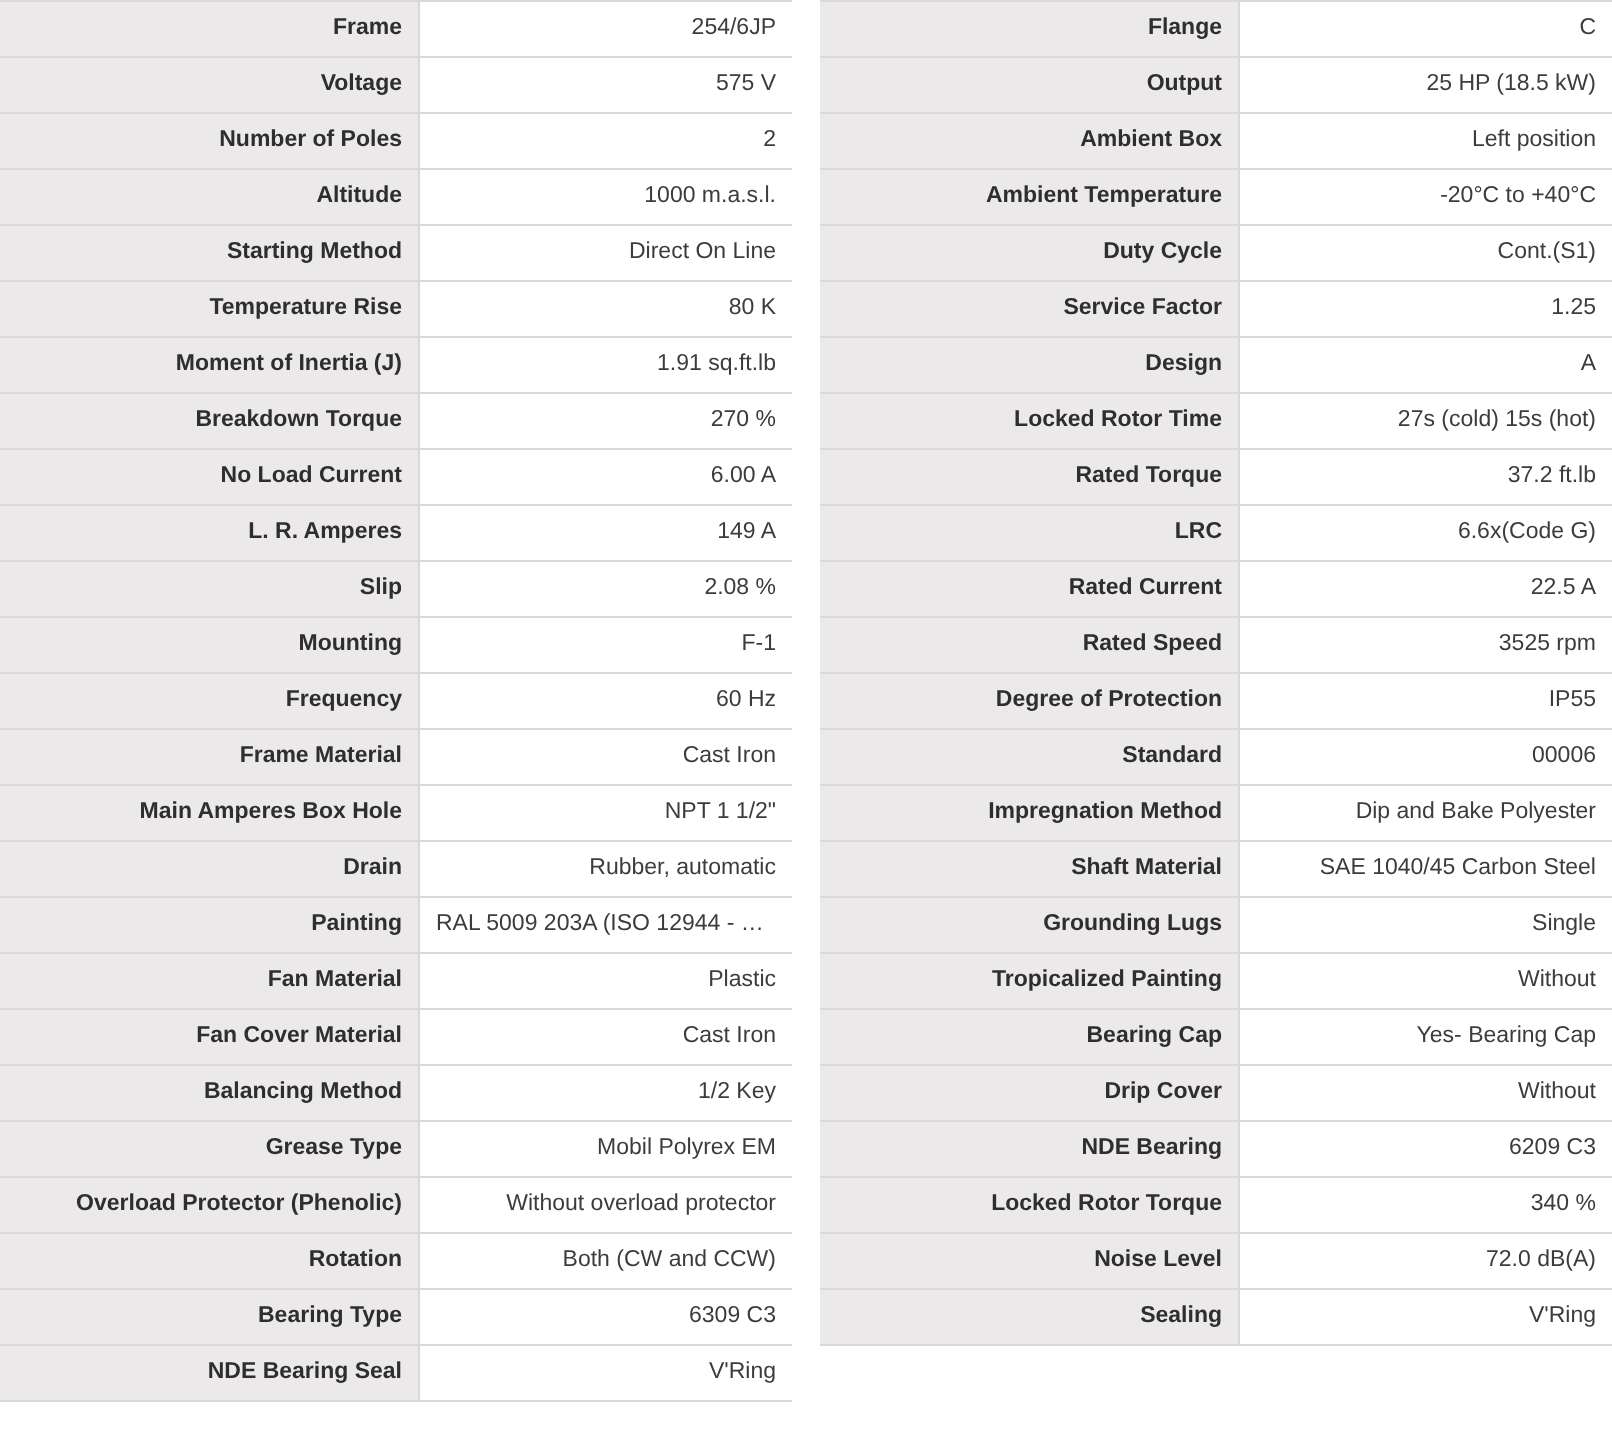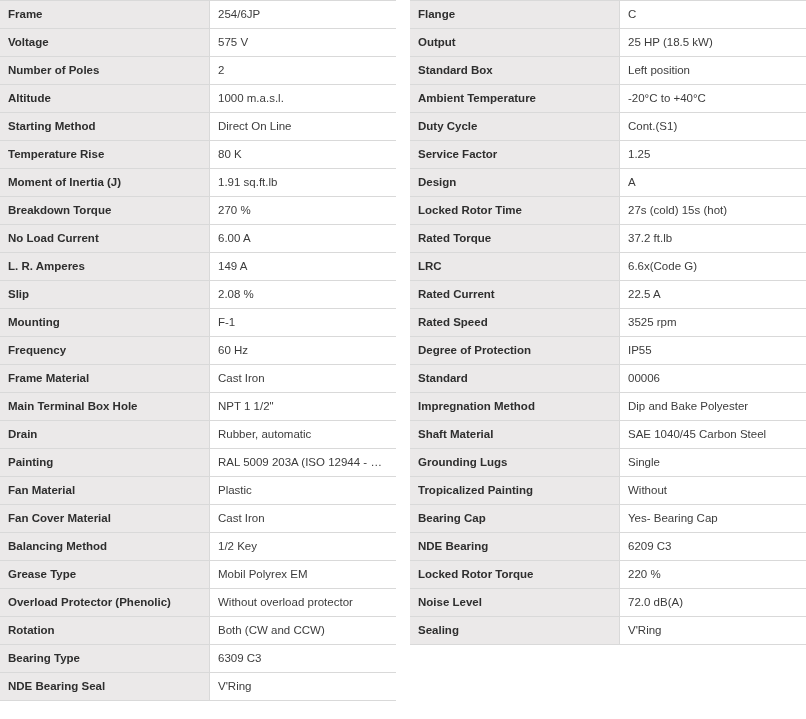--- a/index.html
+++ b/index.html
@@ -26,20 +26,21 @@
     flex: 0 0 396px;
   }
   table.spec-table {
     width: 100%;
     border-collapse: collapse;
     table-layout: fixed;
     font-size: 11.5px;
   }
   table.spec-table tr {
     height: 28px;
+    text-align: right;
   }
   table.spec-table td {
     padding: 0 8px;
     vertical-align: middle;
     border-bottom: 1px solid #d9d9d9;
     line-height: 1.25;
     overflow: hidden;
     white-space: nowrap;
     text-overflow: ellipsis;
   }
@@ -119,21 +120,21 @@
           </tr>
           <tr>
             <td class="lbl">Frequency</td>
             <td class="val">60 Hz</td>
           </tr>
           <tr>
             <td class="lbl">Frame Material</td>
             <td class="val">Cast Iron</td>
           </tr>
           <tr>
-            <td class="lbl">Main Terminal Box Hole</td>
+            <td class="lbl">Main Amperes Box Hole</td>
             <td class="val">NPT 1 1/2"</td>
           </tr>
           <tr>
             <td class="lbl">Drain</td>
             <td class="val">Rubber, automatic</td>
           </tr>
           <tr>
             <td class="lbl">Painting</td>
             <td class="val">RAL 5009 203A (ISO 12944 - C3)</td>
           </tr>
@@ -177,21 +178,21 @@
       <tbody>
           <tr>
             <td class="lbl">Flange</td>
             <td class="val">C</td>
           </tr>
           <tr>
             <td class="lbl">Output</td>
             <td class="val">25 HP (18.5 kW)</td>
           </tr>
           <tr>
-            <td class="lbl">Standard Box</td>
+            <td class="lbl">Ambient Box</td>
             <td class="val">Left position</td>
           </tr>
           <tr>
             <td class="lbl">Ambient Temperature</td>
             <td class="val">-20°C to +40°C</td>
           </tr>
           <tr>
             <td class="lbl">Duty Cycle</td>
             <td class="val">Cont.(S1)</td>
           </tr>
@@ -245,26 +246,30 @@
           </tr>
           <tr>
             <td class="lbl">Tropicalized Painting</td>
             <td class="val">Without</td>
           </tr>
           <tr>
             <td class="lbl">Bearing Cap</td>
             <td class="val">Yes- Bearing Cap</td>
           </tr>
           <tr>
+            <td class="lbl">Drip Cover</td>
+            <td class="val">Without</td>
+          </tr>
+          <tr>
             <td class="lbl">NDE Bearing</td>
             <td class="val">6209 C3</td>
           </tr>
           <tr>
             <td class="lbl">Locked Rotor Torque</td>
-            <td class="val">220 %</td>
+            <td class="val">340 %</td>
           </tr>
           <tr>
             <td class="lbl">Noise Level</td>
             <td class="val">72.0 dB(A)</td>
           </tr>
           <tr>
             <td class="lbl">Sealing</td>
             <td class="val">V'Ring</td>
           </tr>
         </tbody>

